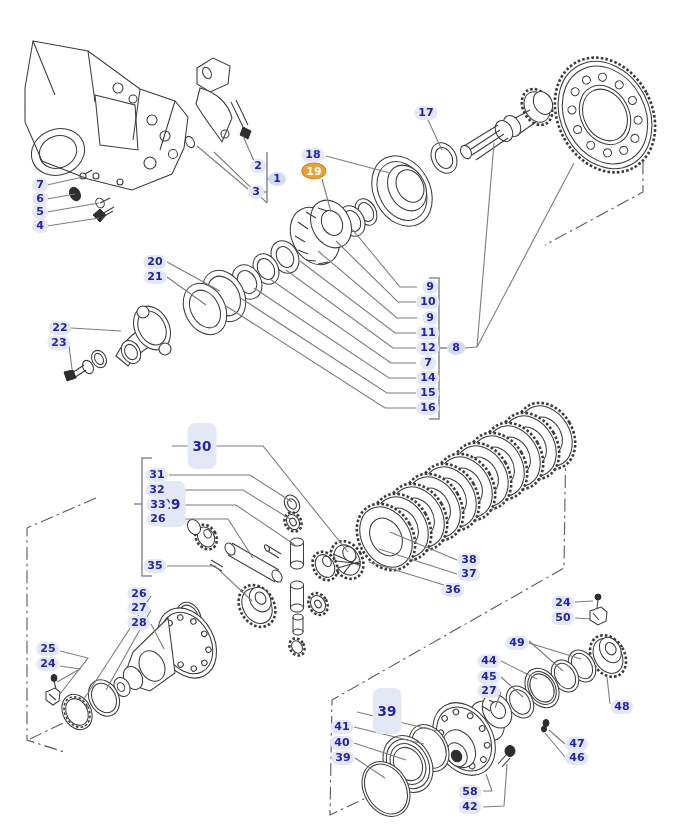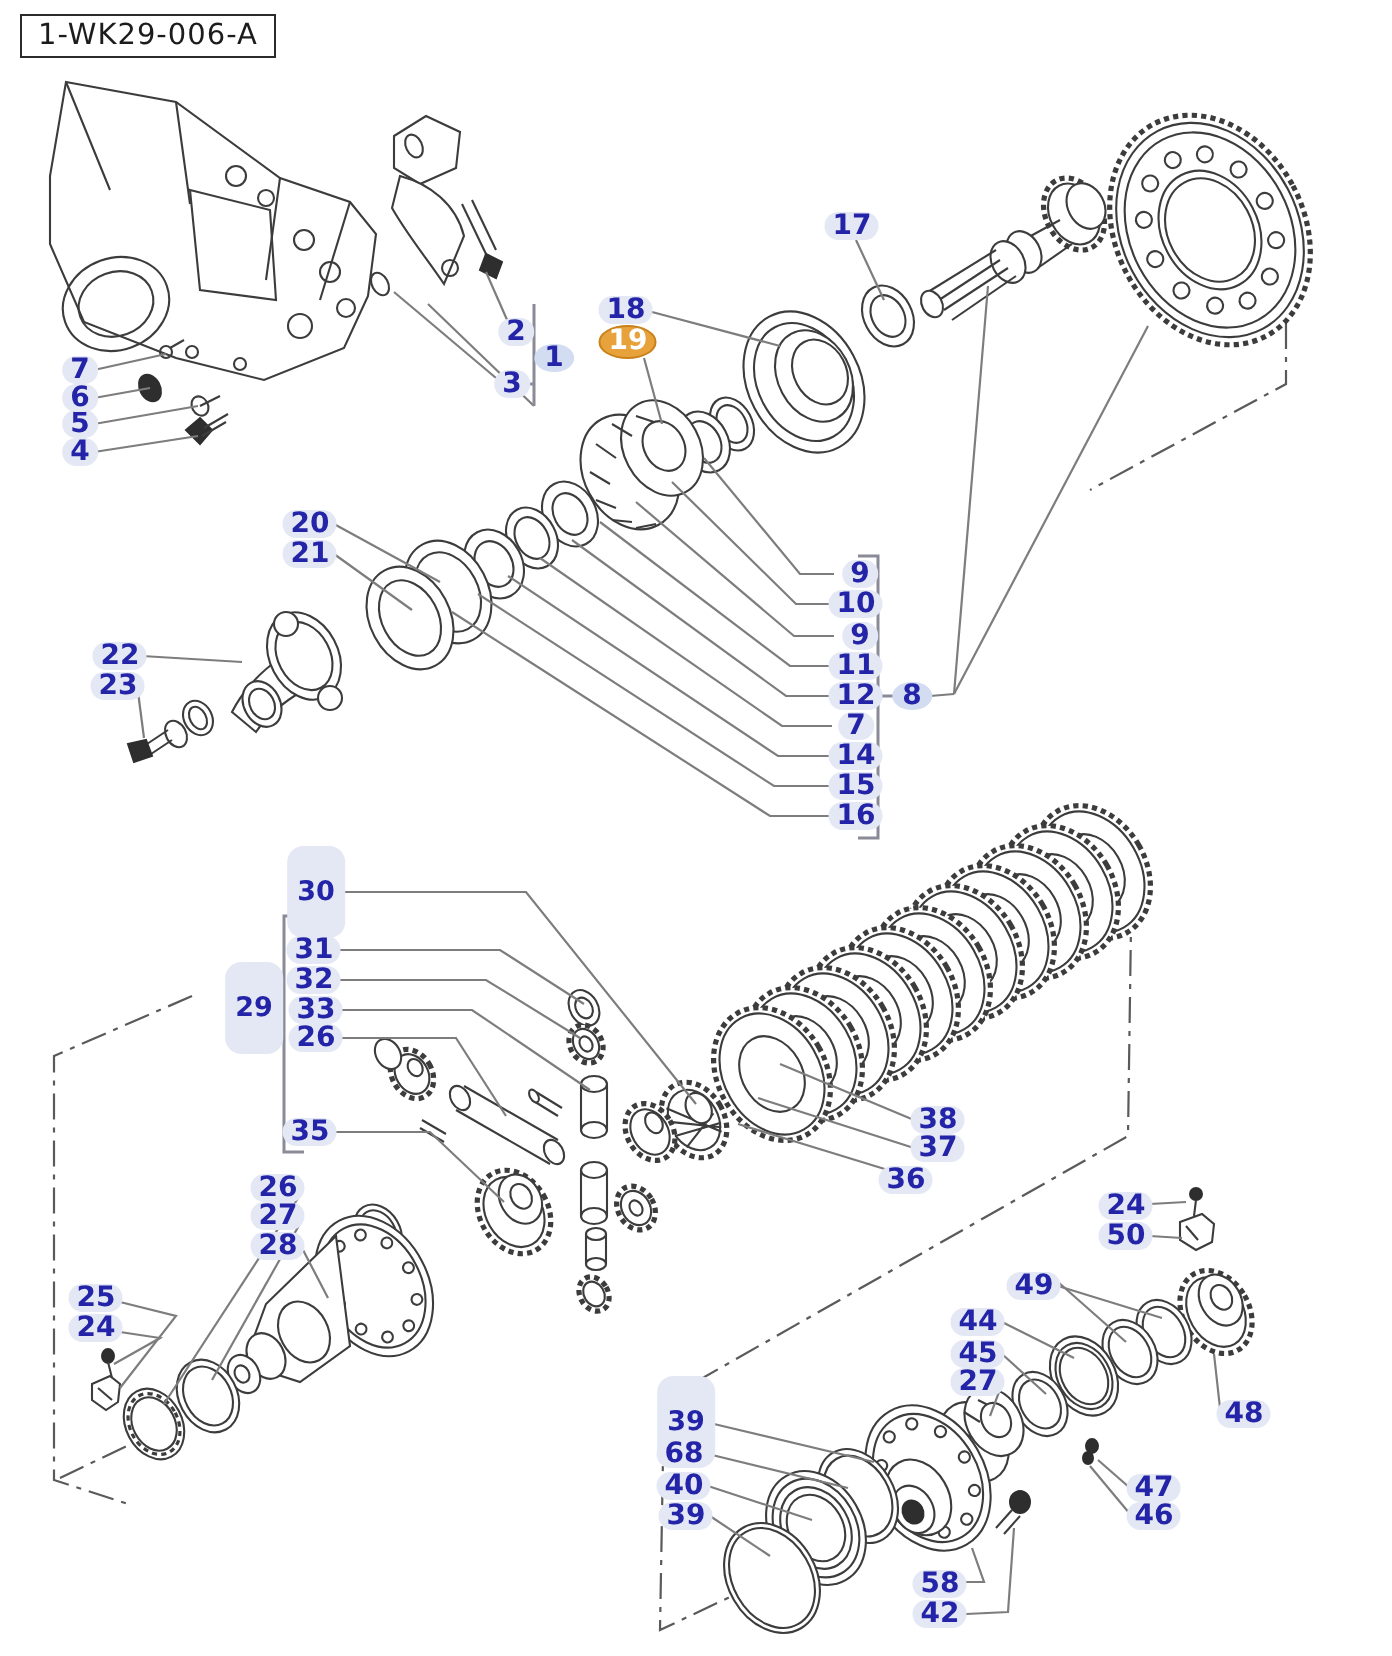--- a/index.html
+++ b/index.html
@@ -1,24 +1,24 @@
 <!DOCTYPE html>
 <html><head>
 <meta charset="utf-8">
 <style>
   html,body{margin:0;padding:0;background:#fff;}
   .stage{position:relative;width:696px;height:828px;background:#fff;overflow:hidden;
          font-family:"DejaVu Sans","Liberation Sans",sans-serif;}
   svg.art{position:absolute;left:0;top:0;}
   .titlebox{position:absolute;left:10px;top:7px;border:1.6px solid #2b2b2b;background:#fff;
             padding:2px 8px;font-size:14.5px;color:#1c1c1c;letter-spacing:.5px;}
-  .lbl{position:absolute;transform:translate(-50%,-50%);font-size:14px;font-weight:bold;
+  .lbl{position:absolute;transform:translate(-50%,-50%);font-size:11px;font-weight:bold;
        color:#2424a8;background:#e3e8f4;border-radius:7px;padding:0 4px;line-height:14px;
        white-space:nowrap;z-index:5;}
-  .lbl.big{font-size:13.5px;line-height:16px;padding:15px 5px;border-radius:8px;}
+  .lbl.big{font-size:13.5px;line-height:16px;padding:15px 5px;border-radius:8px;margin-left:44px;}
   .lbl.round{border-radius:50%;background:#d3ddf2;padding:0 5px;}
   .lbl.hl{background:#e8a23c;border:1px solid #c9821a;color:#fff;border-radius:50%;
           padding:1px 4px;line-height:13px;}
   
   .ld{stroke:#7d7d7d;fill:none;stroke-width:1.1;}
   .dd{stroke:#5a5a5a;fill:none;stroke-width:1.1;stroke-dasharray:13 4 2.5 4;}
   .br{stroke:#8a8a98;fill:none;stroke-width:1.5;}
   .p{stroke:#3c3c3c;fill:none;stroke-width:1.05;}
   .pf{stroke:#3c3c3c;fill:#ffffff;stroke-width:1.05;}
   .dk{fill:#2e2e2e;stroke:#2e2e2e;stroke-width:1;}
@@ -418,23 +418,20 @@
     <line class="ld" x1="575" y1="618" x2="591" y2="619"></line>
   </g>
 
   <g>
     <path class="br" d="M267,152 V203 M262,166 H267 M262,192 H267 M267,179 H271"></path>
     <path class="br" d="M429,278 H439 V419 H429 M439,348 H447"></path>
     <path class="br" d="M152,458 H142 V576 H152 M134,504 H142"></path>
   </g>
 </svg>
 
-<div class="titlebox">
-  <span>1-WK29-006-A</span>
-</div>
 
 <span class="lbl round" style="left:277px;top:179px">1</span>
 <span class="lbl" style="left:258px;top:166px">2</span>
 <span class="lbl" style="left:256px;top:192px">3</span>
 <span class="lbl" style="left:40px;top:226px">4</span>
 <span class="lbl" style="left:40px;top:212px">5</span>
 <span class="lbl" style="left:40px;top:199px">6</span>
 <span class="lbl" style="left:40px;top:185px">7</span>
 <span class="lbl round" style="left:456px;top:348px">8</span>
 <span class="lbl" style="left:430px;top:287px">9</span>
@@ -466,21 +463,21 @@
 <span class="lbl" style="left:157px;top:490px">32</span>
 <span class="lbl" style="left:158px;top:505px">33</span>
 <span class="lbl" style="left:158px;top:519px">26</span>
 <span class="lbl" style="left:155px;top:566px">35</span>
 <span class="lbl" style="left:453px;top:590px">36</span>
 <span class="lbl" style="left:469px;top:574px">37</span>
 <span class="lbl" style="left:469px;top:560px">38</span>
 <span class="lbl big" style="left:343px;top:711px">39</span>
 <span class="lbl" style="left:343px;top:758px">39</span>
 <span class="lbl" style="left:342px;top:743px">40</span>
-<span class="lbl" style="left:342px;top:727px">68</span>
+<span class="lbl" style="left:342px;top:727px">41</span>
 <span class="lbl" style="left:470px;top:807px">42</span>
 <span class="lbl" style="left:470px;top:792px">58</span>
 <span class="lbl" style="left:489px;top:661px">44</span>
 <span class="lbl" style="left:489px;top:677px">45</span>
 <span class="lbl" style="left:577px;top:758px">46</span>
 <span class="lbl" style="left:577px;top:744px">47</span>
 <span class="lbl" style="left:622px;top:707px">48</span>
 <span class="lbl" style="left:517px;top:643px">49</span>
 <span class="lbl" style="left:563px;top:618px">50</span>
 

